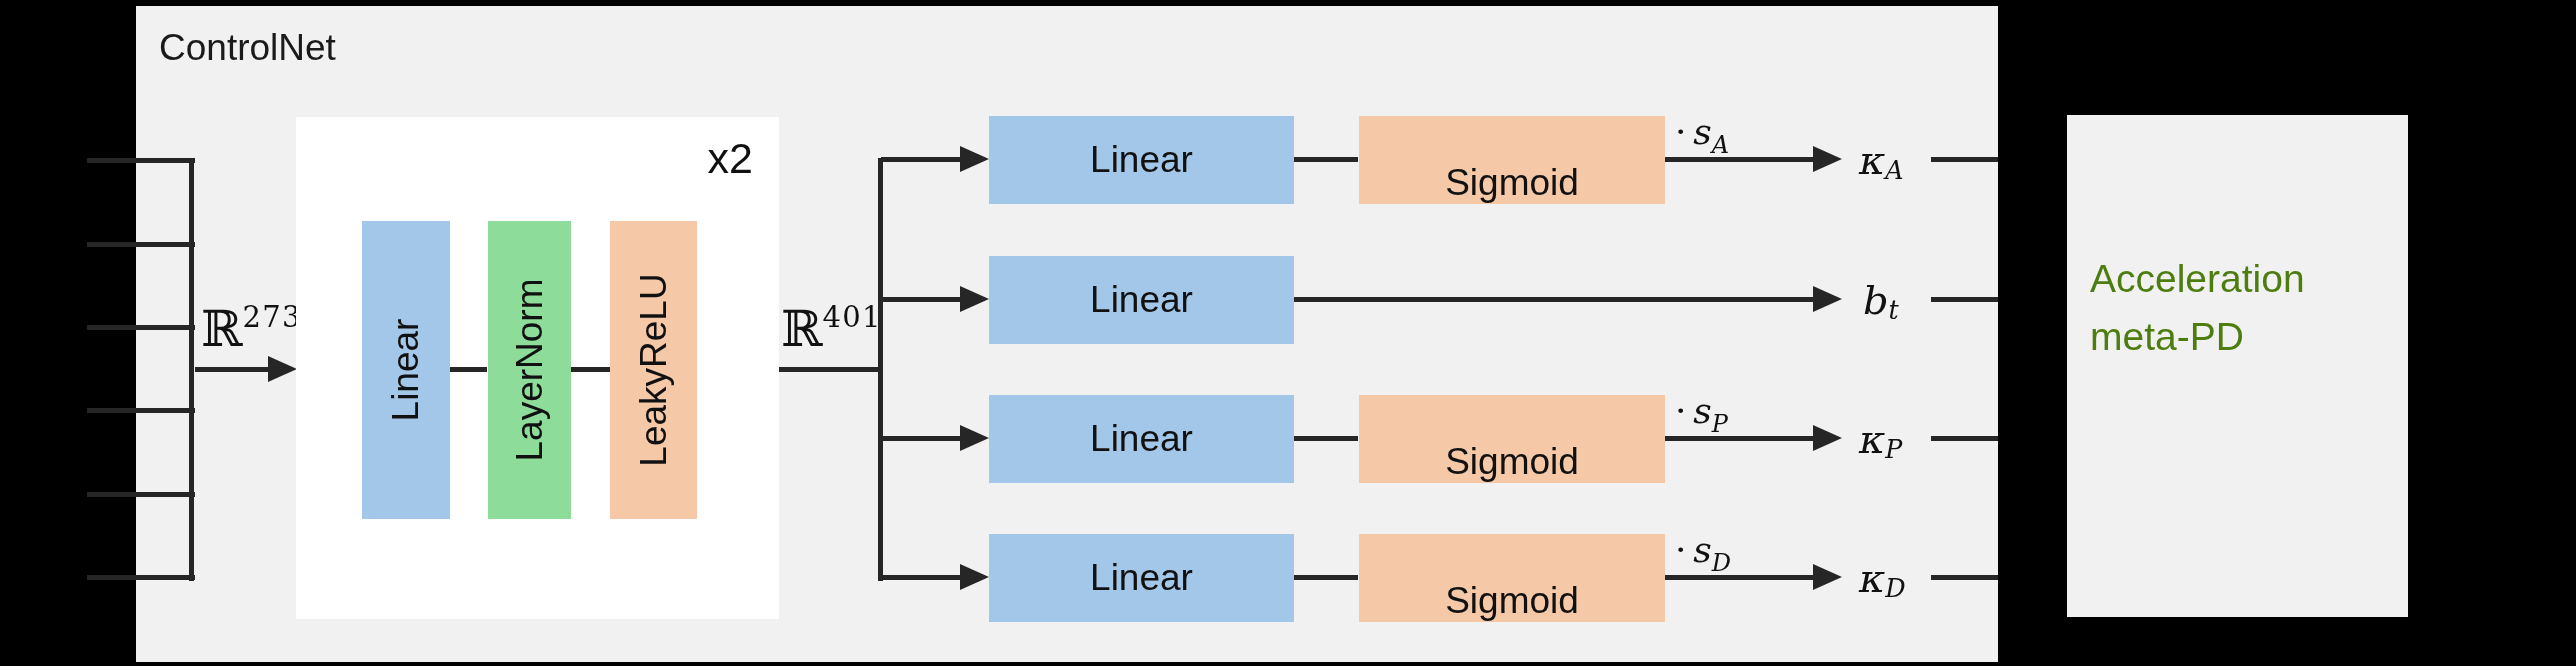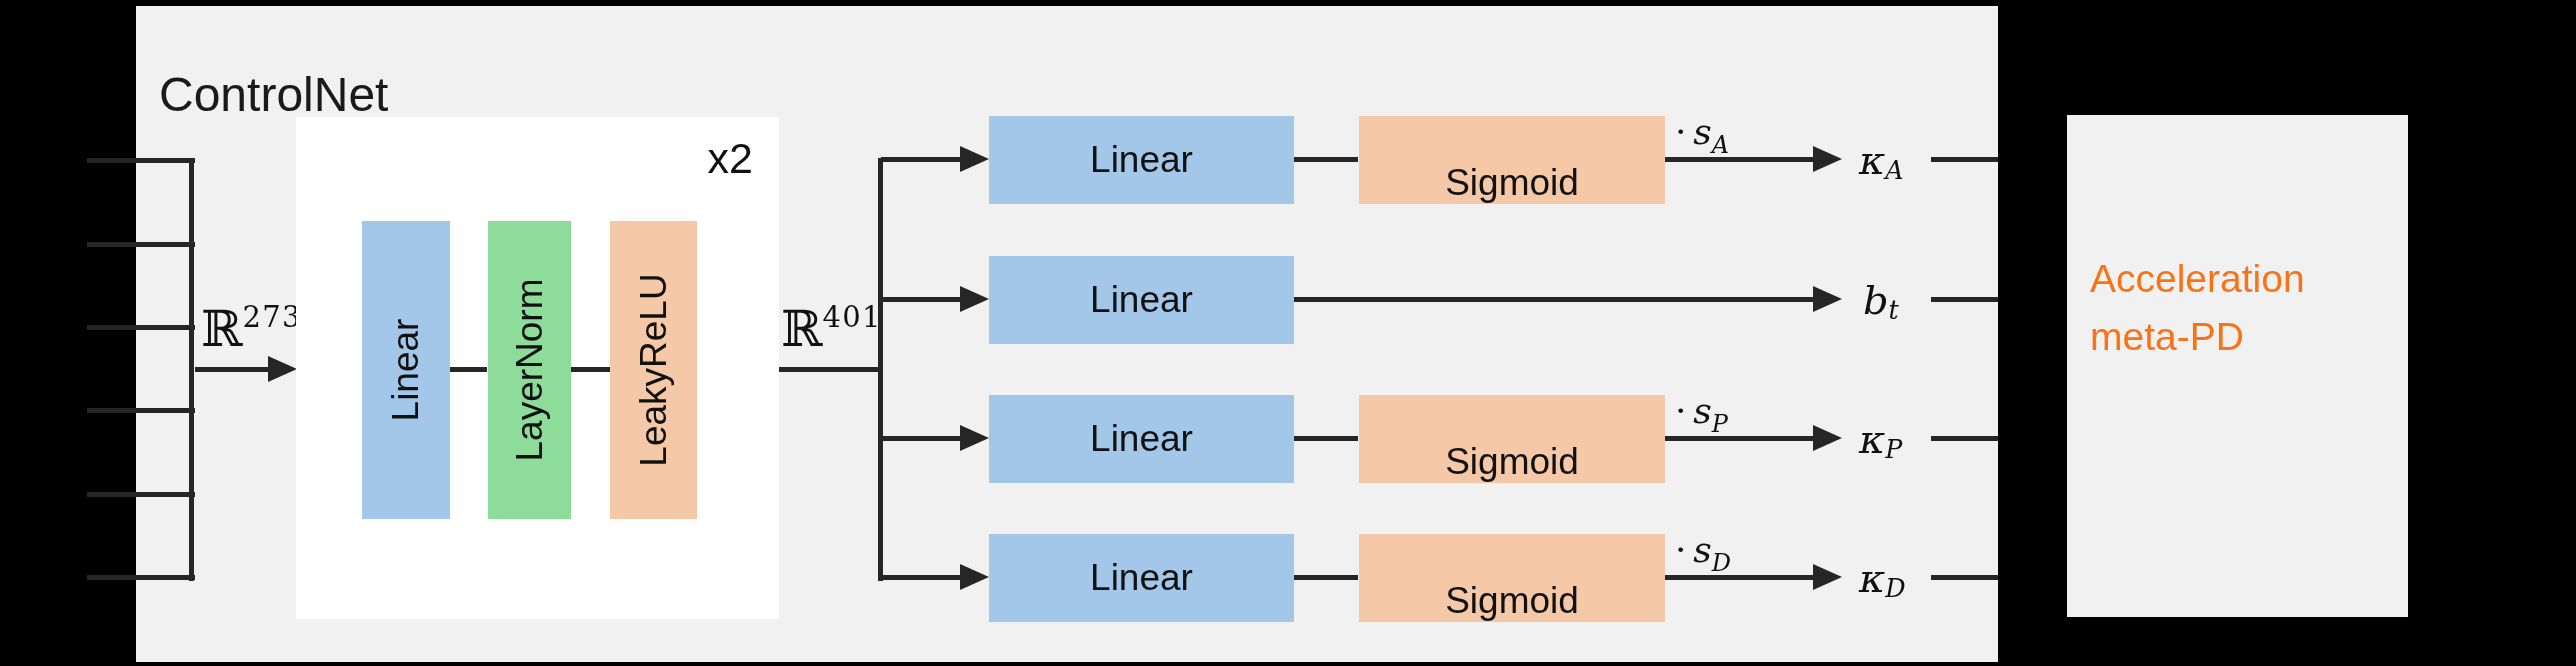--- a/index.html
+++ b/index.html
@@ -4,21 +4,21 @@
 <style>
   html,body{margin:0;padding:0;background:#000;}
   #canvas{position:relative;width:2576px;height:666px;background:#000;overflow:hidden;
           font-family:"Liberation Sans",sans-serif;}
   .abs{position:absolute;}
   
   #panel{left:136px;top:6px;width:1862px;height:656px;background:#f1f1f1;}
   #ctrl-box{left:2067px;top:115px;width:341px;height:502px;background:#f1f1f1;}
   #mlp-box{left:296px;top:117px;width:483px;height:502px;background:#ffffff;}
   
-  #title{left:159px;top:20px;font-size:48px;line-height:56px;color:#1a1a1a;margin-top:47px;}
+  #title{left:159px;top:20px;font-size:37px;line-height:56px;color:#1a1a1a;}
   
   .hline{height:5.4px;background:#262626;}
   .vline{width:5.4px;background:#262626;}
   .arrowhead{width:0;height:0;border-left:29px solid #262626;
              border-top:13.4px solid transparent;border-bottom:13.4px solid transparent;}
   
   .tick{left:87px;width:108px;}
   
   .math{font-family:"DejaVu Serif","DejaVu Sans",serif;color:#111;}
   .dimlabel{font-size:50px;line-height:58px;}
@@ -41,21 +41,21 @@
   .out-line-long{left:413px;top:41px;width:519px;}
   .out-head{left:932px;top:30px;}
   .slabel{left:794px;top:-5.4px;height:40px;font-size:36px;white-space:nowrap;text-align:center;}
   .slabel .dot{font-style:normal;margin-right:6.7px;}
   .slabel .ssub{font-size:24px;position:relative;top:9.4px;}
   .klabel{left:978px;top:10px;height:67px;display:flex;align-items:center;font-size:40px;white-space:nowrap;}
   .tail{left:1050px;top:41px;width:67px;}
   
   #x2{left:689px;top:134px;width:64px;text-align:right;font-size:43px;color:#111;}
   
-  #ctrl-text{left:2090px;top:250px;font-size:39px;line-height:58px;color:#f97316;}
+  #ctrl-text{left:2090px;top:250px;font-size:39px;line-height:58px;color:#4d7c0f;}
 </style>
 </head>
 <body>
 
 <div id="canvas">
 
   <div class="abs" id="panel"></div>
 
   <div class="abs" id="title">ControlNet</div>
 

